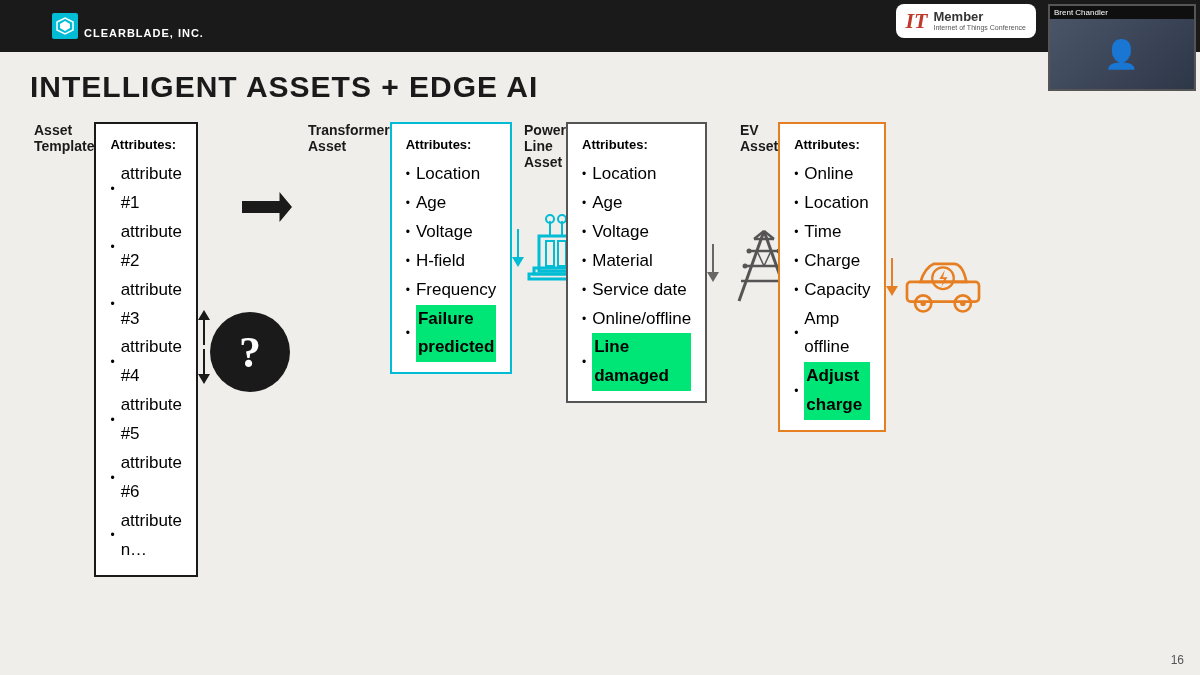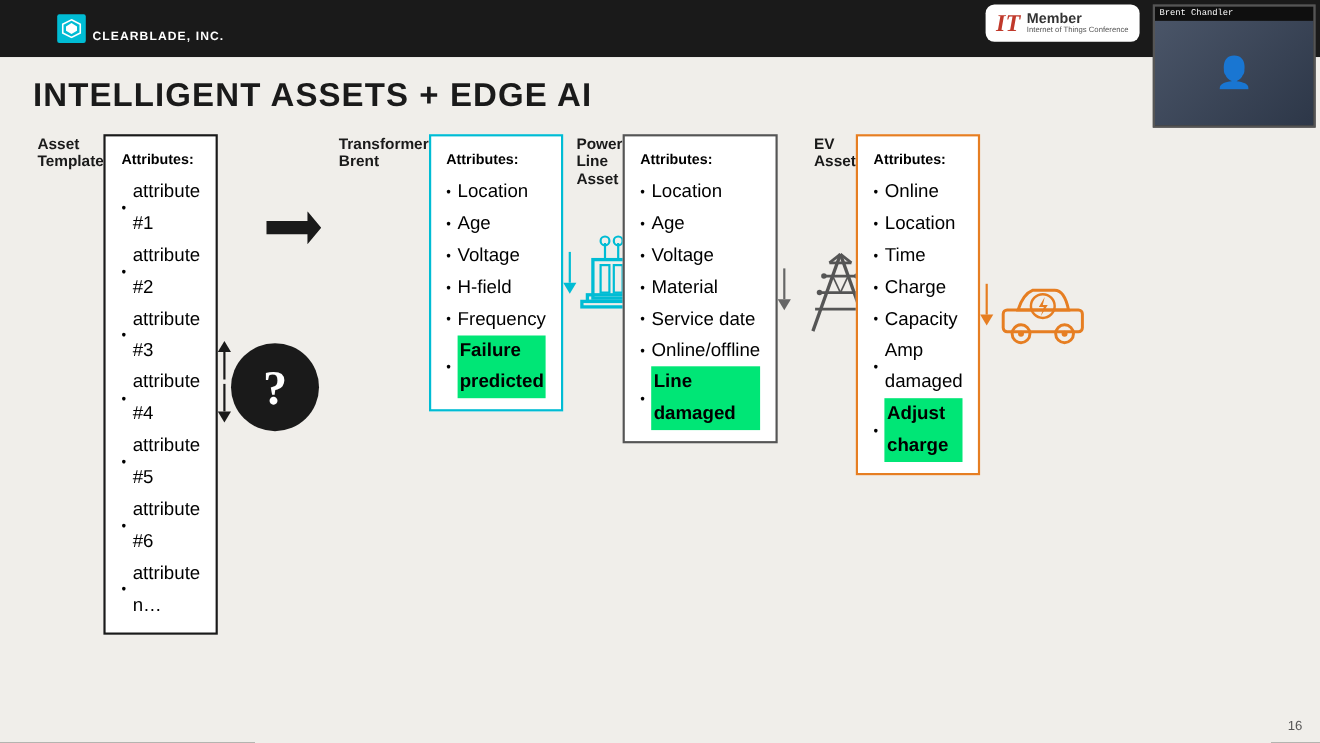--- a/index.html
+++ b/index.html
@@ -76,28 +76,27 @@
       font-size: 7px;
       color: #555;
       line-height: 1.2;
     }
     
     #video-thumb {
       position: absolute;
       top: 4px;
       right: 4px;
       width: 148px;
-      height: 112px;
+      height: 87px;
       background: #333;
       border: 2px solid #555;
       overflow: hidden;
       display: flex;
       flex-direction: column;
       z-index: 10;
-      font-family: Liberation Mono, monospace;
     }
     #video-name-bar {
       background: rgba(0,0,0,0.7);
       color: white;
       font-size: 8px;
       padding: 2px 4px;
       text-align: left;
     }
     #video-person {
       flex: 1;
@@ -317,21 +316,21 @@
         <div class="icon-container">
           <div class="question-circle">?</div>
         </div>
       </div>
 
       <div class="arrow-right" style="padding: 0 12px; margin-top: 70px;">
         <div style="width:50px;height:30px;background:#1a1a1a;clip-path:polygon(0 30%, 75% 30%, 75% 0%, 100% 50%, 75% 100%, 75% 70%, 0 70%);"></div>
       </div>
 
       <div class="card-section" style="max-width:200px;">
-        <div class="card-title">Transformer Brent</div>
+        <div class="card-title">Transformer Asset</div>
         <div class="card-box blue-border">
           <div class="card-label">Attributes:</div>
           <div class="card-item">Location</div>
           <div class="card-item">Age</div>
           <div class="card-item">Voltage</div>
           <div class="card-item">H-field</div>
           <div class="card-item">Frequency</div>
           <div class="card-item">
             <span class="highlight-green">Failure predicted</span>
           </div>
@@ -418,21 +417,21 @@
 
       <div class="card-section" style="max-width:200px;">
         <div class="card-title">EV Asset</div>
         <div class="card-box orange-border">
           <div class="card-label">Attributes:</div>
           <div class="card-item">Online</div>
           <div class="card-item">Location</div>
           <div class="card-item">Time</div>
           <div class="card-item">Charge</div>
           <div class="card-item">Capacity</div>
-          <div class="card-item">Amp damaged</div>
+          <div class="card-item">Amp offline</div>
           <div class="card-item">
             <span class="highlight-green">Adjust charge</span>
           </div>
         </div>
 
         <div class="v-arrow-down orange-arrow">
           <div class="v-arrow-line" style="height:28px;"></div>
           <div class="v-arrow-head"></div>
         </div>
 

